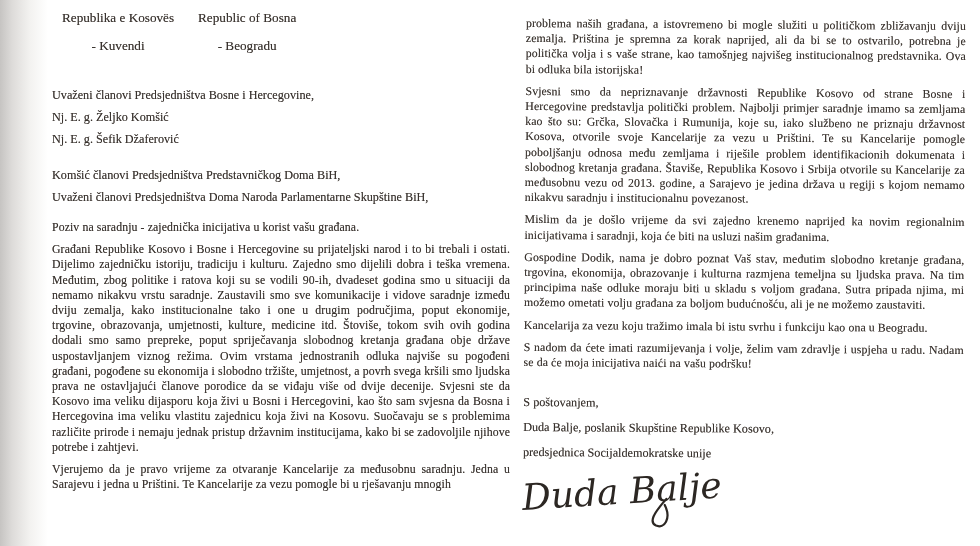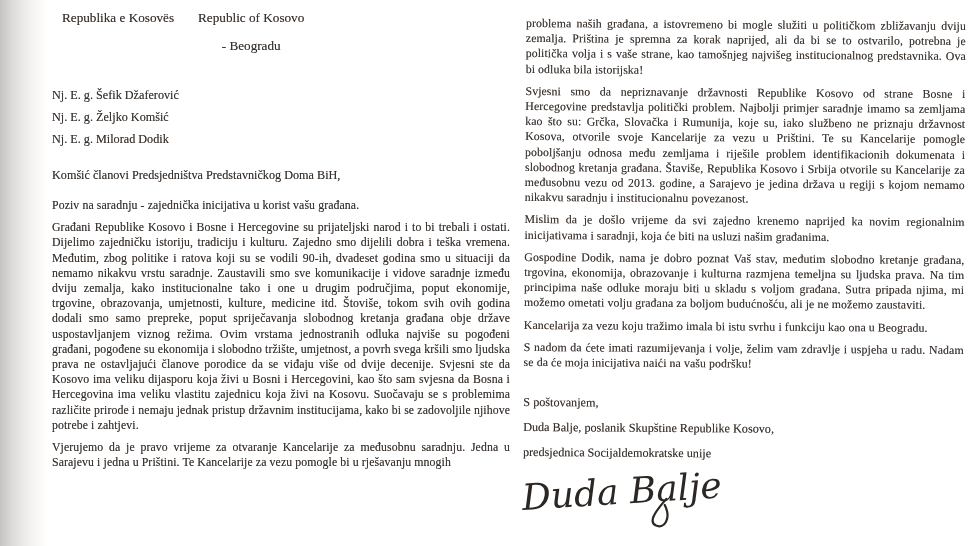--- a/index.html
+++ b/index.html
@@ -49,36 +49,38 @@
 </head>
 <body>
 
 <div class="scan">
 
   <div class="page page-left">
 
     <div class="letterhead">
       <div class="lh-col">
         <div>Republika e Kosovës</div>
+        <div>- Kuvendi</div>
       </div>
       <div class="lh-col">
-        <div>Republic of Kosovo</div>
+        <div>Republic of Bosna</div>
         <div>- Beogradu</div>
       </div>
     </div>
 
+    <p class="salutation">Uvaženi članovi Predsjedništva Bosne i Hercegovine,</p>
 
     <div class="recipients">
+      <div class="recipient">Nj. E. g. Željko Komšić</div>
       <div class="recipient">Nj. E. g. Šefik Džaferović</div>
-      <div class="recipient">Nj. E. g. Željko Komšić</div>
-      <div class="recipient">Nj. E. g. Milorad Dodik</div>
     </div>
 
     <div class="sal-block">
       <p class="salutation">Komšić članovi Predsjedništva Predstavničkog Doma BiH,</p>
+      <p class="salutation">Uvaženi članovi Predsjedništva Doma Naroda Parlamentarne Skupštine BiH,</p>
     </div>
 
     <p class="body single">Poziv na saradnju - zajednička inicijativa u korist vašu građana.</p>
     <p class="body">Građani Republike Kosovo i Bosne i Hercegovine su prijateljski narod i to bi trebali i ostati. Dijelimo zajedničku istoriju, tradiciju i kulturu. Zajedno smo dijelili dobra i teška vremena. Međutim, zbog politike i ratova koji su se vodili 90-ih, dvadeset godina smo u situaciji da nemamo nikakvu vrstu saradnje. Zaustavili smo sve komunikacije i vidove saradnje između dviju zemalja, kako institucionalne tako i one u drugim područjima, poput ekonomije, trgovine, obrazovanja, umjetnosti, kulture, medicine itd. Štoviše, tokom svih ovih godina dodali smo samo prepreke, poput spriječavanja slobodnog kretanja građana obje države uspostavljanjem viznog režima. Ovim vrstama jednostranih odluka najviše su pogođeni građani, pogođene su ekonomija i slobodno tržište, umjetnost, a povrh svega kršili smo ljudska prava ne ostavljajući članove porodice da se viđaju više od dvije decenije. Svjesni ste da Kosovo ima veliku dijasporu koja živi u Bosni i Hercegovini, kao što sam svjesna da Bosna i Hercegovina ima veliku vlastitu zajednicu koja živi na Kosovu. Suočavaju se s problemima različite prirode i nemaju jednak pristup državnim institucijama, kako bi se zadovoljile njihove potrebe i zahtjevi.</p>
     <p class="body">Vjerujemo da je pravo vrijeme za otvaranje Kancelarije za međusobnu saradnju. Jedna u Sarajevu i jedna u Prištini. Te Kancelarije za vezu pomogle bi u rješavanju mnogih</p>
 
   </div>
 
   <div class="page page-right">
 

